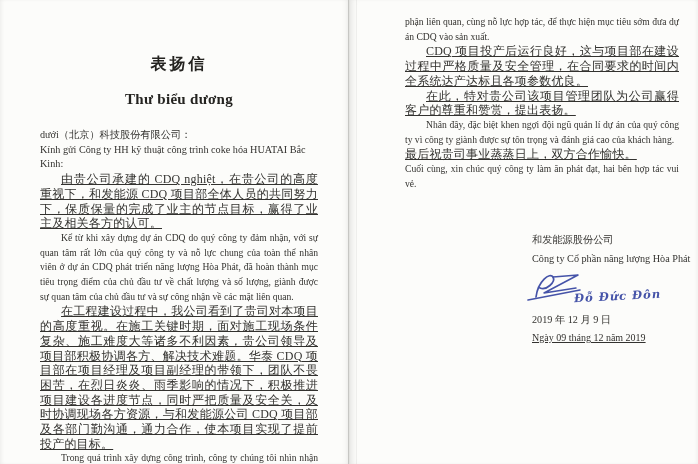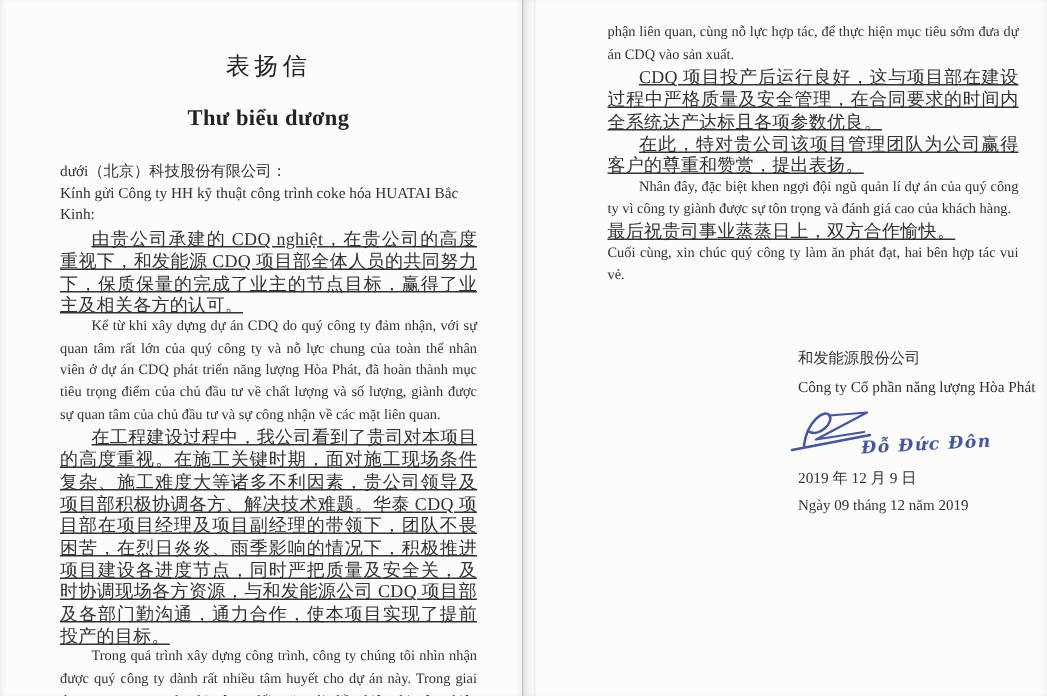--- a/index.html
+++ b/index.html
@@ -23,21 +23,21 @@
     box-shadow: inset 5px 0 7px -4px rgba(0,0,0,0.12), inset -3px 0 4px -2px rgba(0,0,0,0.06);
   }
   .page-right::before {
     content:""; position:absolute; left:6px; top:0; bottom:0; width:1px;
     background:rgba(0,0,0,0.05);
   }
   .p1-inner { padding:34px 30px 0 40px; }
   .p2-inner { padding:15px 19px 0 55px; }
 
   .title-block { text-align:center; margin-bottom:20px; }
-  .title-zh { font-size:16px; font-weight:normal; letter-spacing:3px; color:#242320; }
+  .title-zh { font-size:16px; font-weight:bold; letter-spacing:3px; color:#242320;margin-top:20px; }
   .title-vi { font-size:15px; font-weight:bold; margin-top:16px; letter-spacing:0.3px; color:#242320; }
 
   .para {
     font-size:10px; line-height:14.7px; text-align:justify;
     color:#33322f; text-justify:inter-ideograph;
   }
   .para.zh { font-size:12px; letter-spacing:0.2px;text-decoration:underline; }
   .para.vi { font-size:9.6px; }
   .para.indent { text-indent:21px; }
   .salutation { font-size:10.2px; line-height:14.7px; color:#33322f; }
@@ -48,21 +48,21 @@
   .sig-script { position:relative; height:44px; margin-top:2px; }
   .sig-flourish { position:absolute; left:-6px; top:0; }
   .sig-name {
     position:absolute; left:42px; top:20px;
     font-family:"DejaVu Serif","Liberation Serif",serif;
     font-style:italic; font-weight:bold; font-size:11.5px;
     color:#4553a8; white-space:nowrap; letter-spacing:1px;
     transform:rotate(-3deg);
   }
   .sig-date-zh { font-size:10.2px; line-height:14px; white-space:nowrap; color:#33322f; }
-  .sig-date-vi { font-size:10px; line-height:14px; margin-top:4px; white-space:nowrap; color:#33322f; }
+  .sig-date-vi { font-size:10px; line-height:14px; margin-top:4px; white-space:nowrap; color:#33322f;text-decoration:underline; }
 </style>
 </head>
 <body>
 
 <div class="stage">
 
   <div class="page page-left">
     <div class="p1-inner">
       <div class="title-block">
         <div class="title-zh">表扬信</div>

